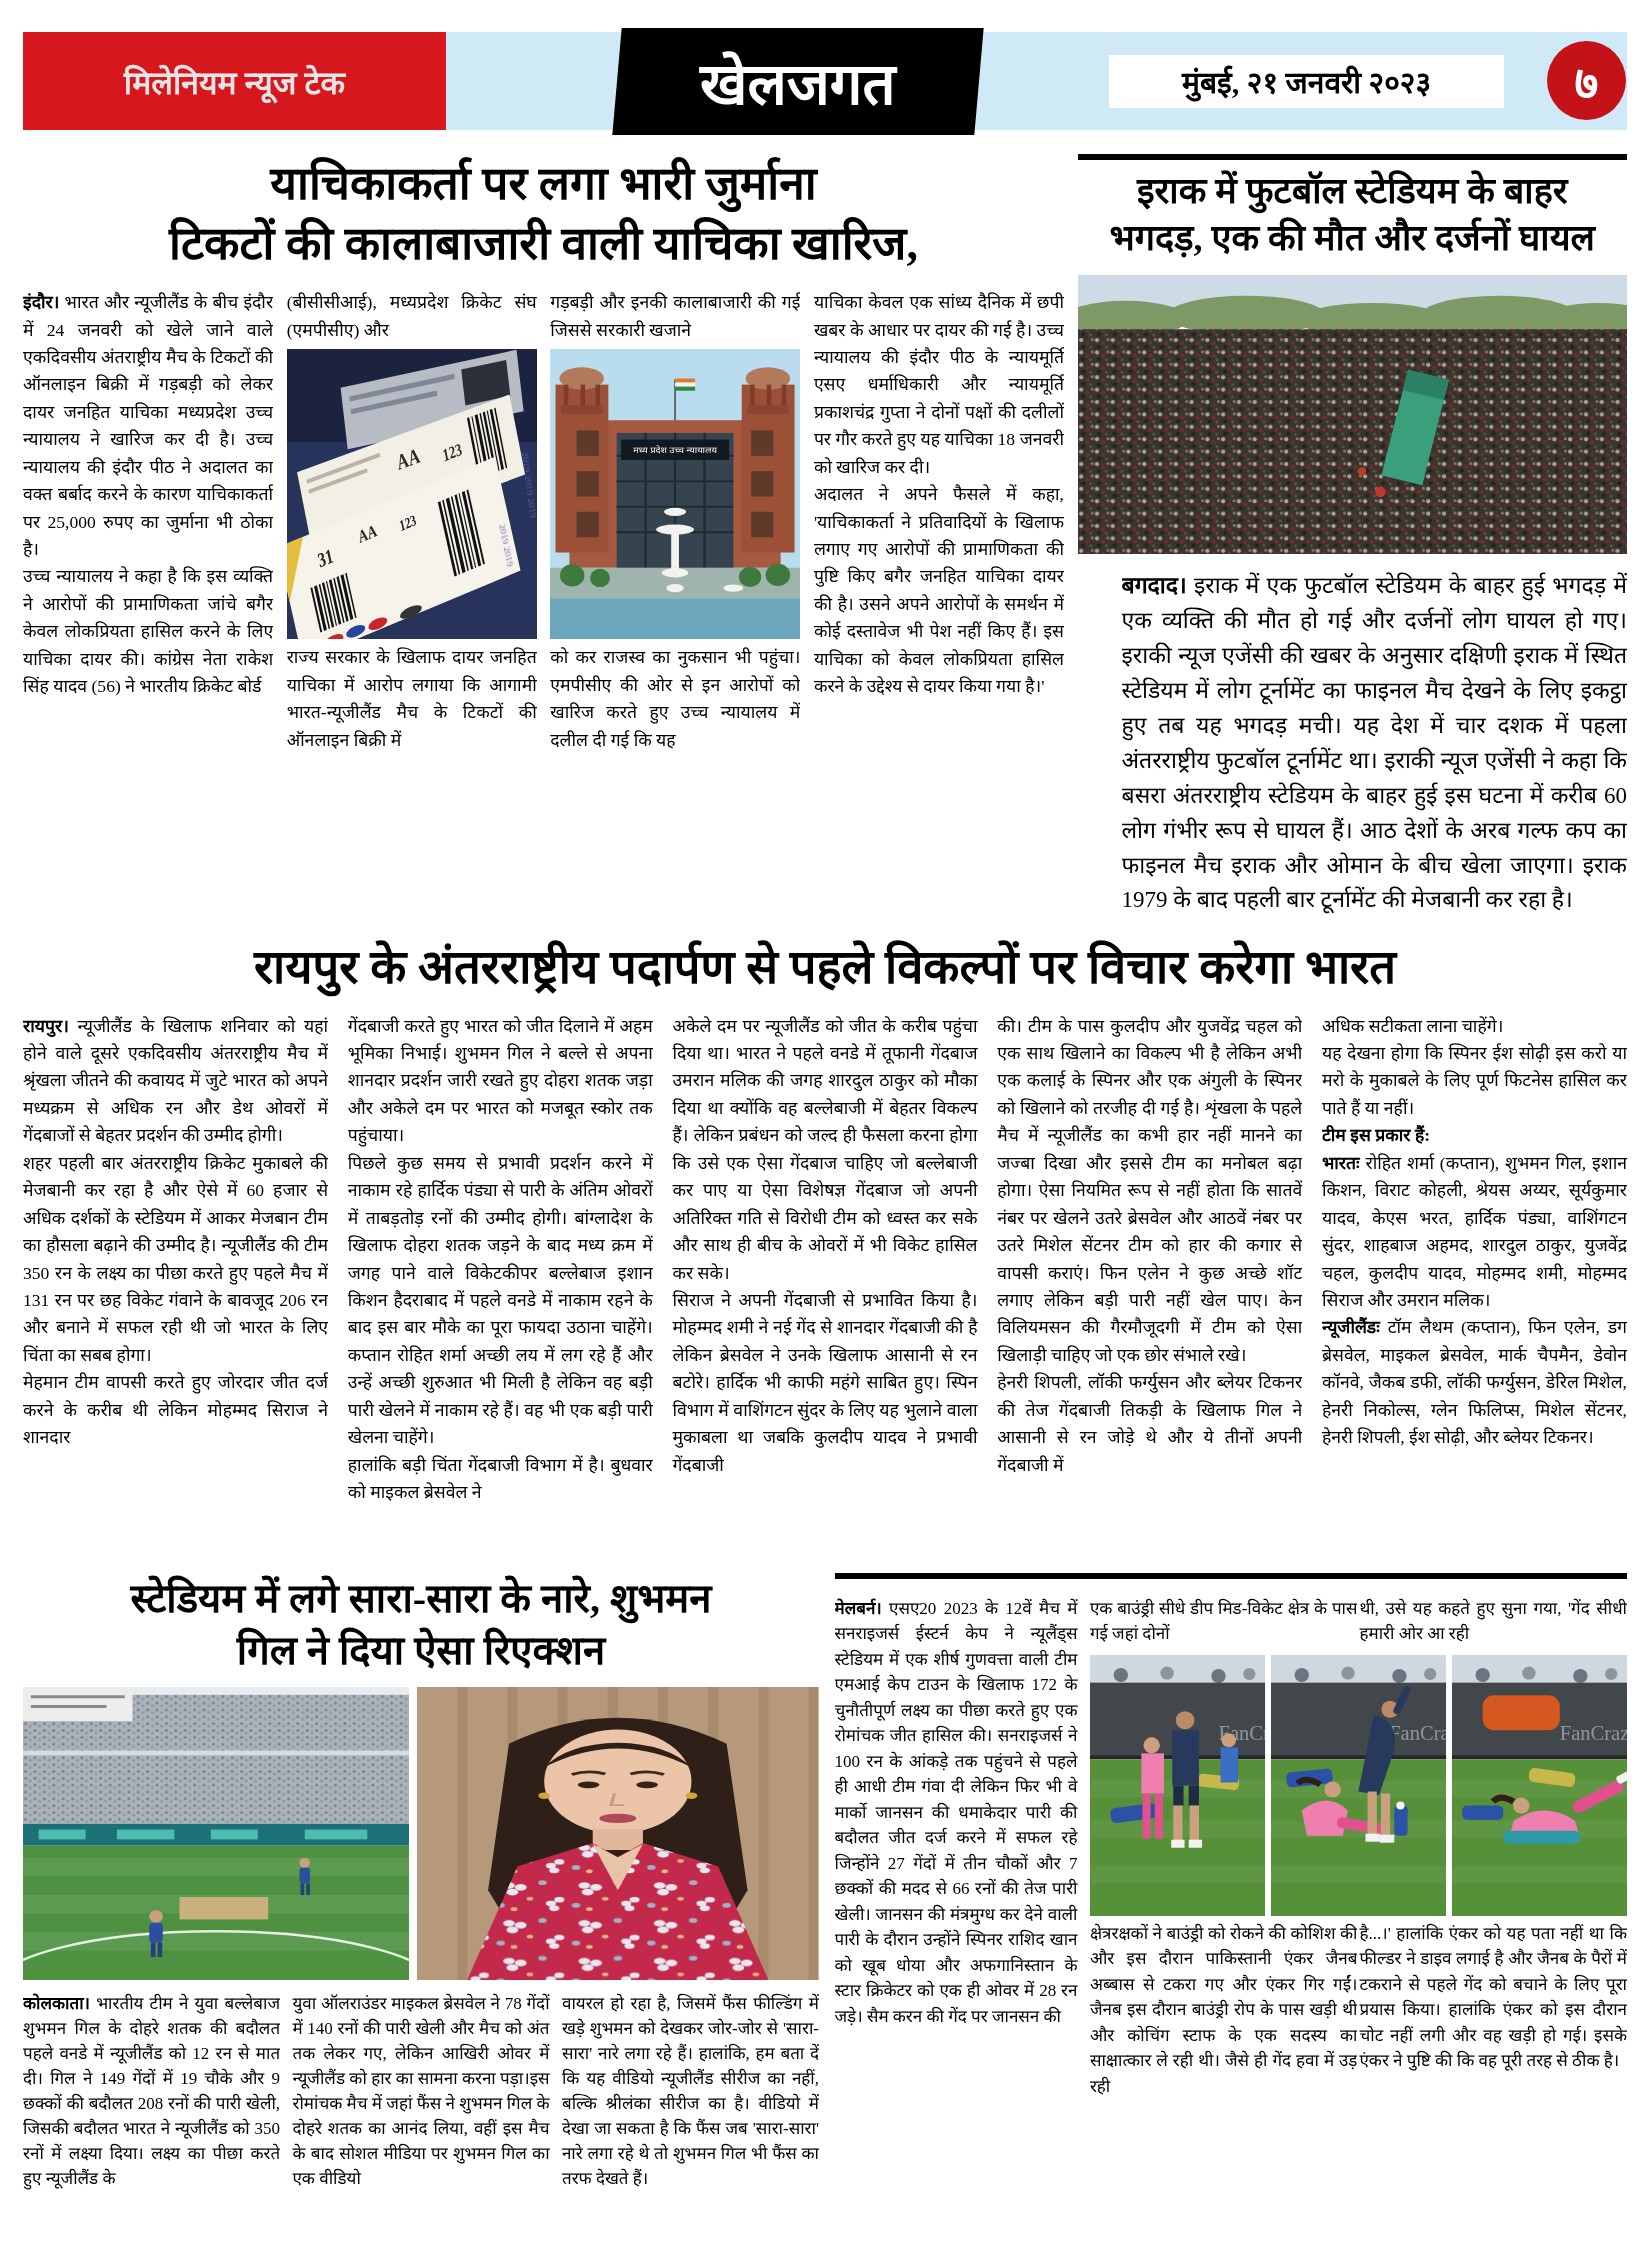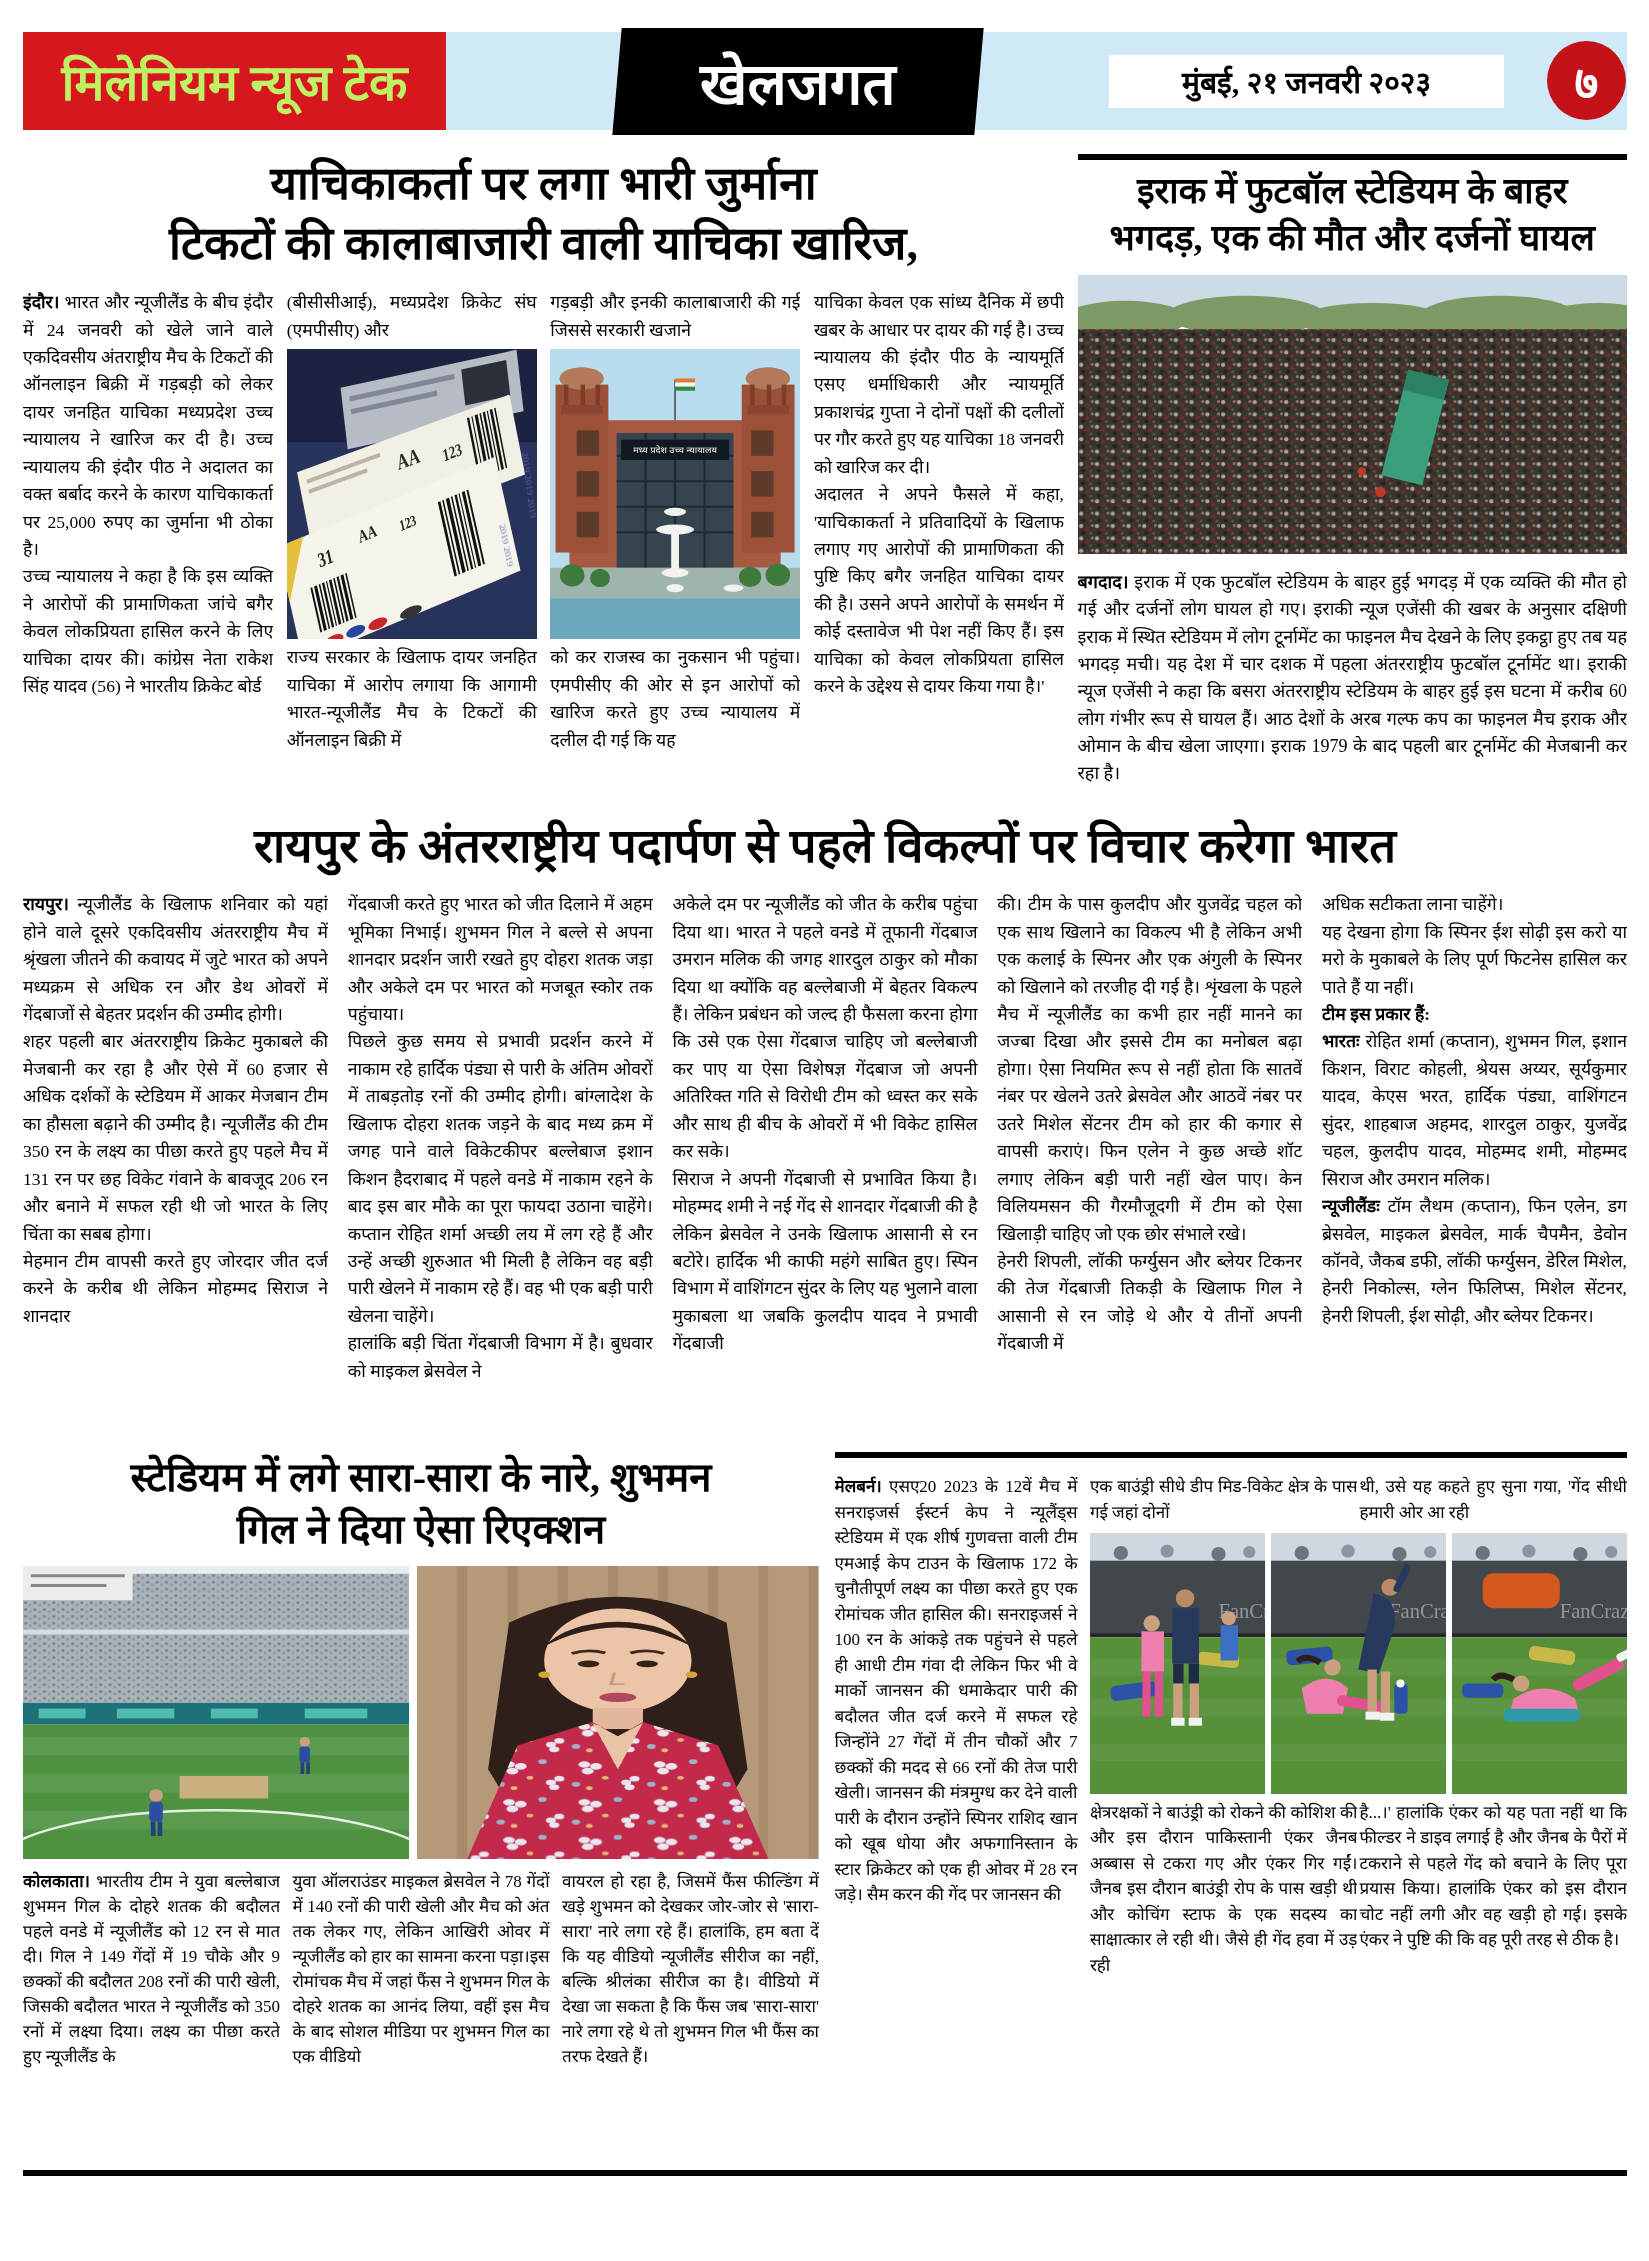--- a/index.html
+++ b/index.html
@@ -3,21 +3,21 @@
 <meta charset="utf-8">
 <style>
   html,body{margin:0;padding:0;background:#888;}
   .page{position:relative;width:1650px;height:2261px;background:var(--paper,#fff);
         font-family:"Liberation Serif","DejaVu Serif",serif;color:var(--ink,#000);overflow:hidden;}
   .inner{padding:0 23px;}
   
   .masthead{position:relative;margin-top:32px;height:98px;background:var(--band-blue,#cfe9f7);}
   .brand-box{position:absolute;left:0;top:0;width:423px;height:98px;background:var(--brand-red,#d6171e);
              display:flex;align-items:center;justify-content:center;}
-  .brand-box span{color:#bef264;font-size:50px;font-weight:800;white-space:nowrap;}
+  .brand-box span{color:#e5e5e5;font-size:32px;font-weight:800;white-space:nowrap;}
   .section-band{position:absolute;left:594px;top:-4.1px;width:362px;height:107px;background:#000;
                 transform:skewX(-5deg);display:flex;align-items:center;justify-content:center;}
   .section-band span{color:#fff;font-size:58px;font-weight:800;transform:skewX(5deg);white-space:nowrap;}
   .date-box{position:absolute;left:1086px;top:23px;width:395px;height:53px;background:#fff;
             display:flex;align-items:center;justify-content:center;font-size:30px;font-weight:800;white-space:nowrap;overflow:hidden;}
   .page-circle{position:absolute;right:1px;top:9.3px;width:79px;height:79px;border-radius:50%;
                background:var(--badge-red,#c41318);display:flex;align-items:center;justify-content:center;
                color:#fff;font-size:46px;font-weight:800;}
   
   .headline{font-weight:800;text-align:center;line-height:1.3;overflow:hidden;}
@@ -29,21 +29,21 @@
   .top-row{display:flex;gap:13.5px;margin-top:24px;}
   .art-tickets{width:1041px;flex:none;}
   .art-tickets .headline{font-size:46px;}
   .cols4{display:flex;gap:13.5px;height:508px;margin-top:15.5px;}
   .mid-col{display:flex;flex-direction:column;}
   .mid-col .body-text.short{flex:none;}
   .mid-col .photo-wrap{margin:5.2px 0;flex:none;}
   .art-iraq{flex:1;border-top:6.2px solid #000;padding-top:8.3px;}
   .art-iraq .headline{font-size:36px;}
   .art-iraq .photo-wrap{margin-top:13.5px;}
-  .art-iraq .body-text{margin-top:14.5px;font-size:18px;line-height:1.52;}
+  .art-iraq .body-text{margin-top:14.5px;font-size:23px;line-height:1.52;margin-left:44px;}
   
   .art-raipur{margin-top:18.6px;}
   .art-raipur .headline{font-size:47px;}
   .cols5{display:flex;gap:19.7px;height:547px;margin-top:14.5px;}
   .squad-label{font-weight:800;}
   
   .bottom-row{display:flex;gap:15.5px;margin-top:13.5px;}
   .art-sara{width:796px;flex:none;}
   .art-sara .headline{font-size:40px;}
   .sara-imgs{display:flex;gap:8.3px;height:293px;margin-top:10.3px;}

